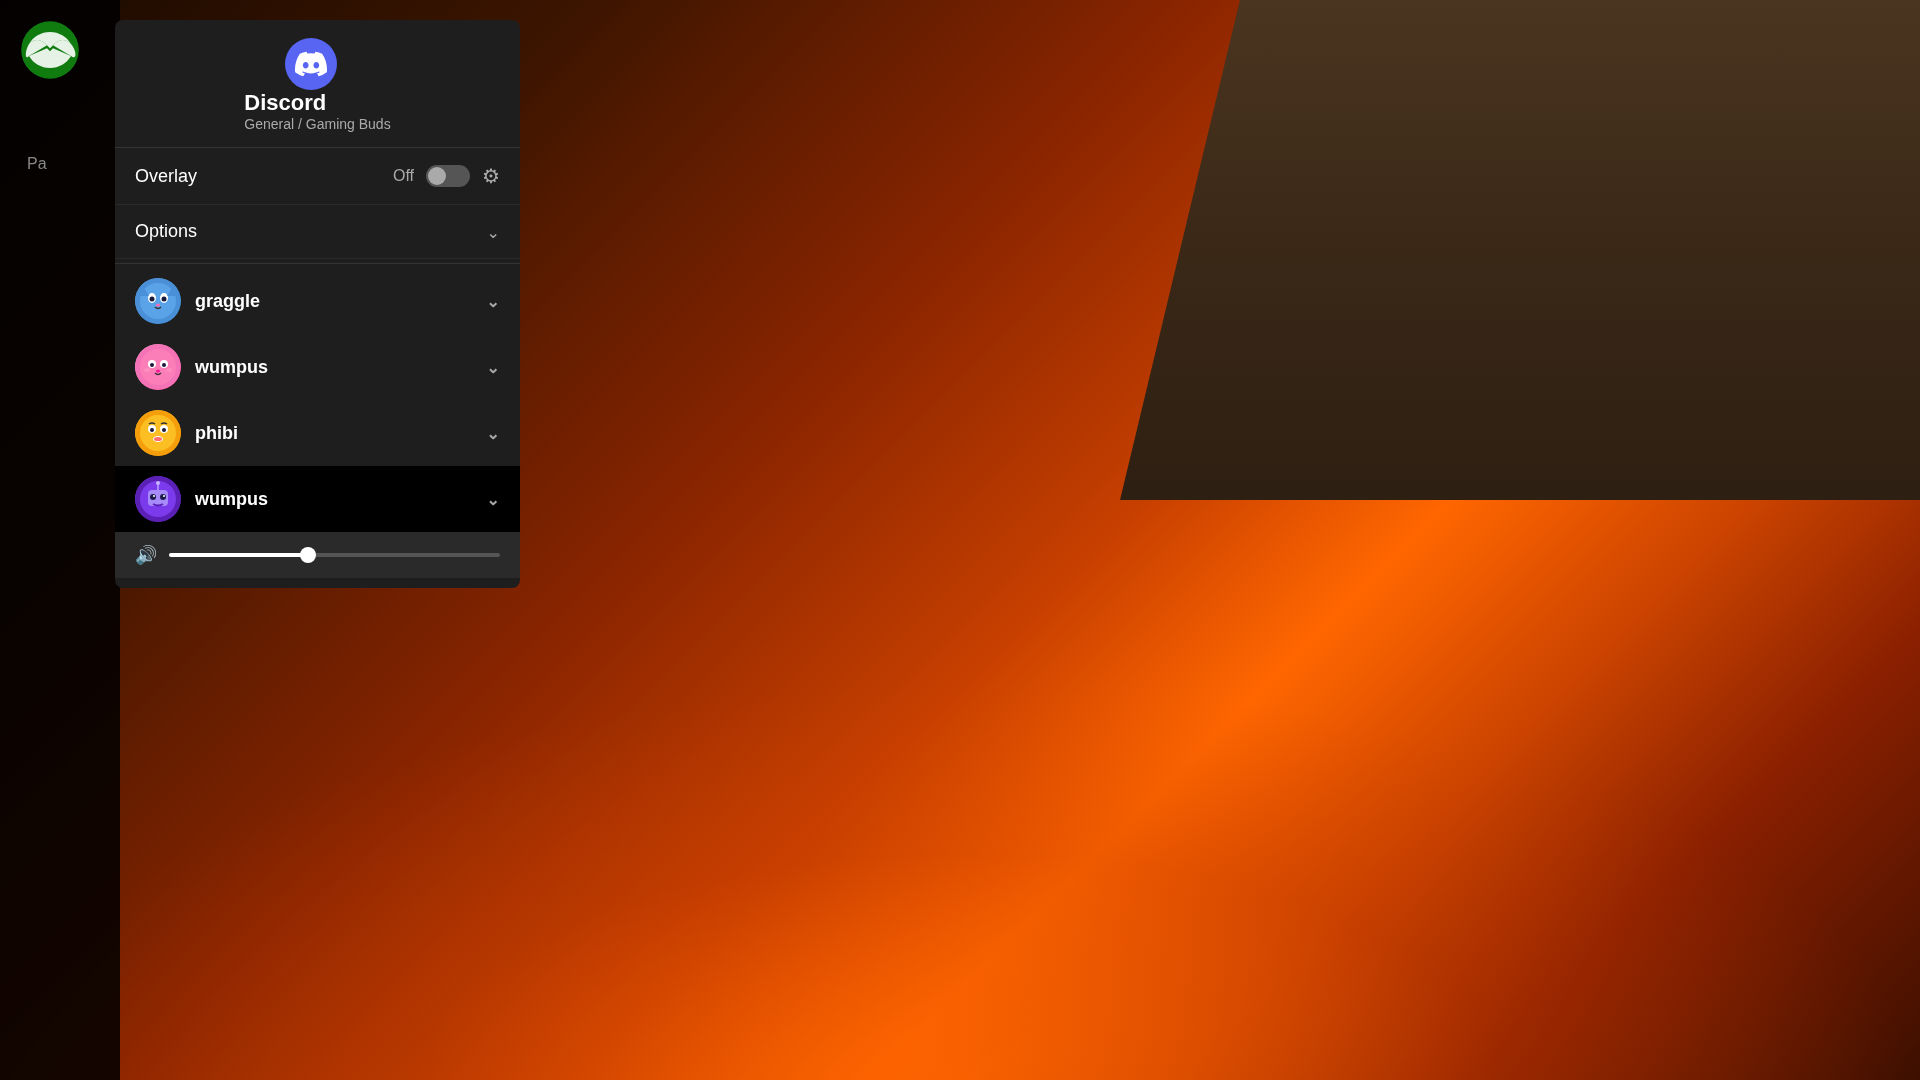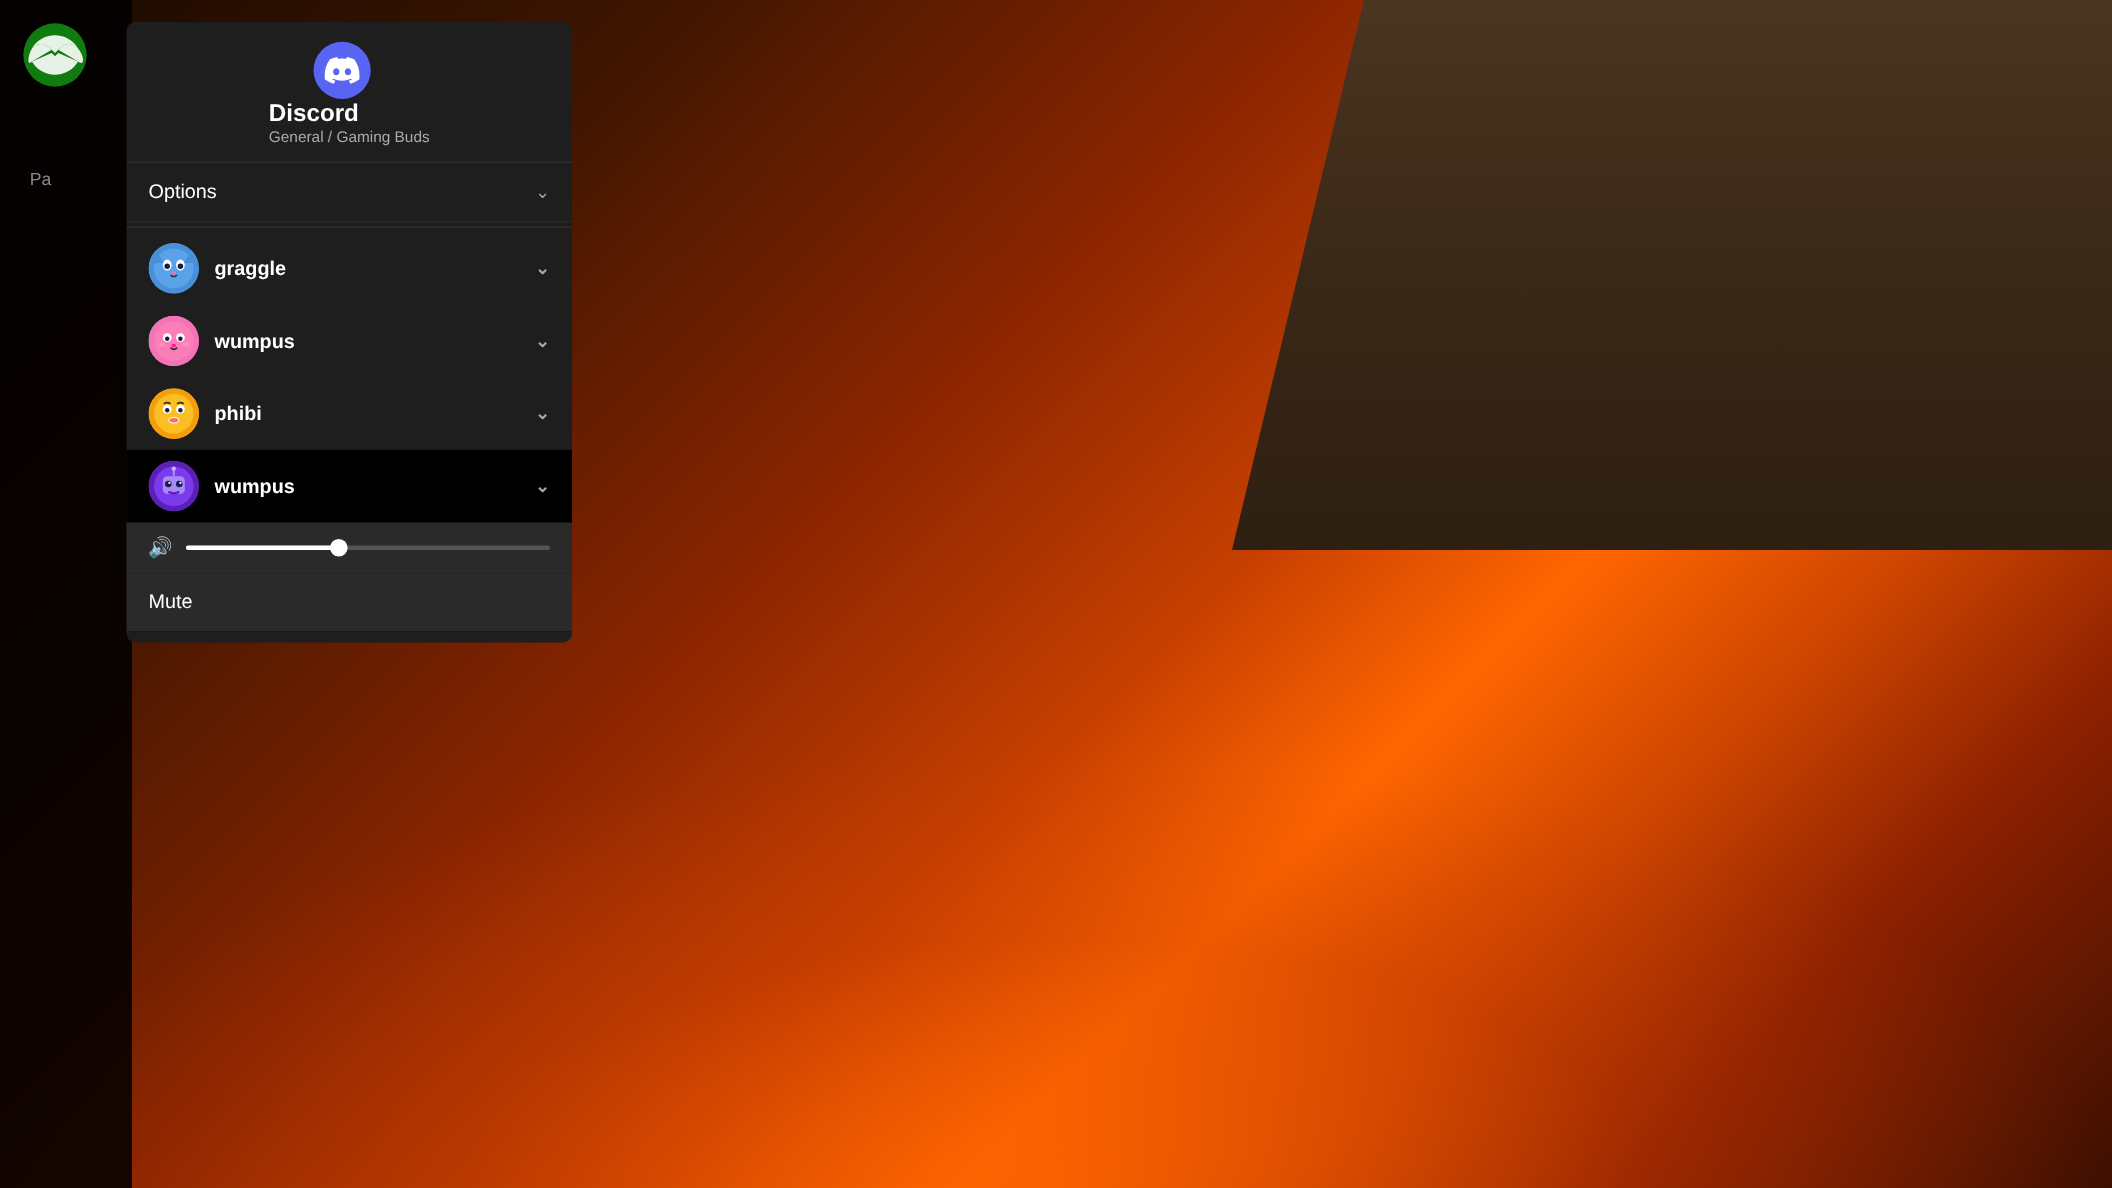--- a/index.html
+++ b/index.html
@@ -376,20 +376,30 @@
       <svg viewBox="0 0 24 24" xmlns="http://www.w3.org/2000/svg">
         <path d="M20.317 4.37a19.791 19.791 0 0 0-4.885-1.515.074.074 0 0 0-.079.037c-.21.375-.444.864-.608 1.25a18.27 18.27 0 0 0-5.487 0 12.64 12.64 0 0 0-.617-1.25.077.077 0 0 0-.079-.037A19.736 19.736 0 0 0 3.677 4.37a.07.07 0 0 0-.032.027C.533 9.046-.32 13.58.099 18.057a.082.082 0 0 0 .031.057 19.9 19.9 0 0 0 5.993 3.03.078.078 0 0 0 .084-.028 14.09 14.09 0 0 0 1.226-1.994.076.076 0 0 0-.041-.106 13.107 13.107 0 0 1-1.872-.892.077.077 0 0 1-.008-.128 10.2 10.2 0 0 0 .372-.292.074.074 0 0 1 .077-.01c3.928 1.793 8.18 1.793 12.062 0a.074.074 0 0 1 .078.01c.12.098.246.198.373.292a.077.077 0 0 1-.006.127 12.299 12.299 0 0 1-1.873.892.077.077 0 0 0-.041.107c.36.698.772 1.362 1.225 1.993a.076.076 0 0 0 .084.028 19.839 19.839 0 0 0 6.002-3.03.077.077 0 0 0 .032-.054c.5-5.177-.838-9.674-3.549-13.66a.061.061 0 0 0-.031-.03zM8.02 15.33c-1.183 0-2.157-1.085-2.157-2.419 0-1.333.956-2.419 2.157-2.419 1.21 0 2.176 1.096 2.157 2.42 0 1.333-.956 2.418-2.157 2.418zm7.975 0c-1.183 0-2.157-1.085-2.157-2.419 0-1.333.955-2.419 2.157-2.419 1.21 0 2.176 1.096 2.157 2.42 0 1.333-.946 2.418-2.157 2.418z"></path>
       </svg>
     </div>
     <div class="panel-header-text">
       <h2>Discord</h2>
       <p>General / Gaming Buds</p>
     </div>
   </div>
 
+  <div class="overlay-row">
+    <span class="overlay-label">Overlay</span>
+    <div class="overlay-controls">
+      <span class="overlay-status">Off</span>
+      <div class="toggle">
+        <div class="toggle-thumb"></div>
+      </div>
+      <span class="gear-icon">⚙</span>
+    </div>
+  </div>
 
   <div class="menu-item options-row">
     <span>Options</span>
     <span class="chevron">⌄</span>
   </div>
 
 
   <div class="divider"></div>
 
   <div class="user-row">
@@ -500,19 +510,16 @@
     </div>
 
     <div class="volume-row">
       <span class="volume-icon">🔊</span>
       <div class="volume-slider-track">
         <div class="volume-slider-fill"></div>
         <div class="volume-slider-thumb"></div>
       </div>
     </div>
 
-    <div class="action-item">
-      <span>Mute</span>
-    </div>
 
   </div>
 
 </div>
 
 </body></html>

